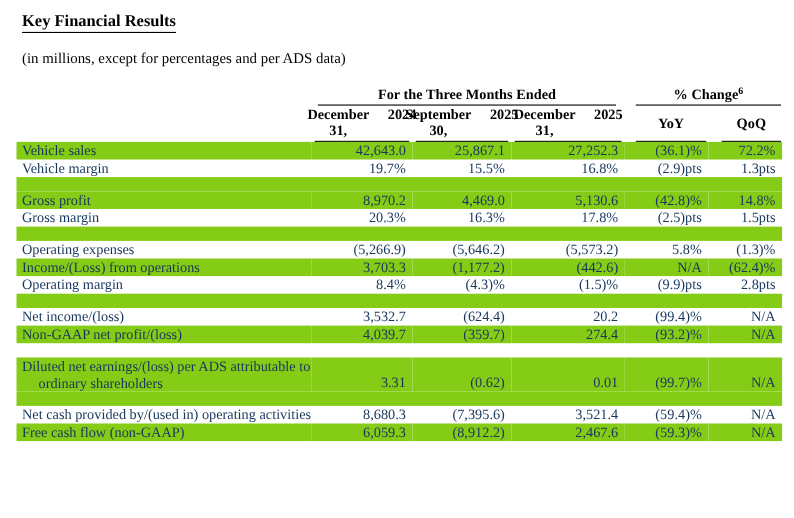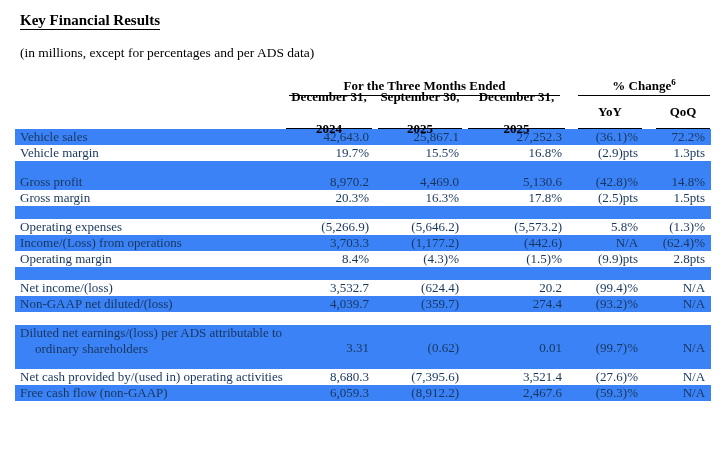--- a/index.html
+++ b/index.html
@@ -30,40 +30,40 @@
   .grp-inner { border-bottom: 1.4px solid #000; text-align: center; padding-bottom: 1px; line-height: 16px; }
   .grp-months .grp-inner { margin: 0 8px 0 6px; }
   .grp-change .grp-inner { margin: 0 1px 0 10px; }
 
   
   .date-row th { font-size: 13px; font-weight: bold; vertical-align: top; }
   .date-inner {
     border-bottom: 1.4px solid #000;
     margin: 0 3px;
     height: 33px;
-    display: flex; flex-direction: column; justify-content: center;
+    display: flex; flex-direction: row; justify-content: center;
     text-align: center; line-height: 15px; gap: 17px;
   }
   .chg-inner {
     border-bottom: 1.4px solid #000;
     margin: 0 2px 0 10px;
     height: 33px;
     display: flex; align-items: center; justify-content: center;
     text-align: center;
   }
   .qoq .chg-inner { margin: 0 1px 0 12px; }
 
   
   .rmb-row th { font-size: 13px; font-weight: bold; text-align: center; height: 17px; vertical-align: middle; }
 
   
   .r td { font-size: 13px; color: #17365d; line-height: 16px; height: 16px; vertical-align: bottom; }
   .r .lbl { padding-left: 5px; }
   .r .val { text-align: right; padding-right: 6px; }
-  tr.shade td, tr.shade th.shaded { background: #3b82f6; }
+  tr.shade td, tr.shade th.shaded { background: #84cc16; }
   tr.spacer td { height: 13px; font-size: 1px; line-height: 13px; }
   tr.two td { height: 31px; }
   tr.two .lbl div { line-height: 15.5px; }
   tr.two .lbl .indent { padding-left: 15px; }
   sup { font-size: 9px; }
 </style>
 </head>
 <body>
 
 <div class="page">
@@ -188,21 +188,21 @@
         </tr>
     <tr class="r">
       <td class="lbl">Net income/(loss)</td>
       <td class="val">3,532.7</td>
       <td class="val">(624.4)</td>
       <td class="val">20.2</td>
       <td class="val">(99.4)%</td>
       <td class="val">N/A</td>
     </tr>
     <tr class="r shade">
-      <td class="lbl">Non-GAAP net diluted/(loss)</td>
+      <td class="lbl">Non-GAAP net profit/(loss)</td>
       <td class="val">4,039.7</td>
       <td class="val">(359.7)</td>
       <td class="val">274.4</td>
       <td class="val">(93.2)%</td>
       <td class="val">N/A</td>
     </tr>
     <tr class="spacer">
           <td colspan="6"></td>
         </tr>
     <tr class="r two shade">
@@ -217,21 +217,21 @@
       <td class="val">N/A</td>
     </tr>
     <tr class="spacer shade">
           <td colspan="6"></td>
         </tr>
     <tr class="r">
       <td class="lbl">Net cash provided by/(used in) operating activities</td>
       <td class="val">8,680.3</td>
       <td class="val">(7,395.6)</td>
       <td class="val">3,521.4</td>
-      <td class="val">(27.6)%</td>
+      <td class="val">(59.4)%</td>
       <td class="val">N/A</td>
     </tr>
     <tr class="r shade">
       <td class="lbl">Free cash flow (non-GAAP)</td>
       <td class="val">6,059.3</td>
       <td class="val">(8,912.2)</td>
       <td class="val">2,467.6</td>
       <td class="val">(59.3)%</td>
       <td class="val">N/A</td>
     </tr>

